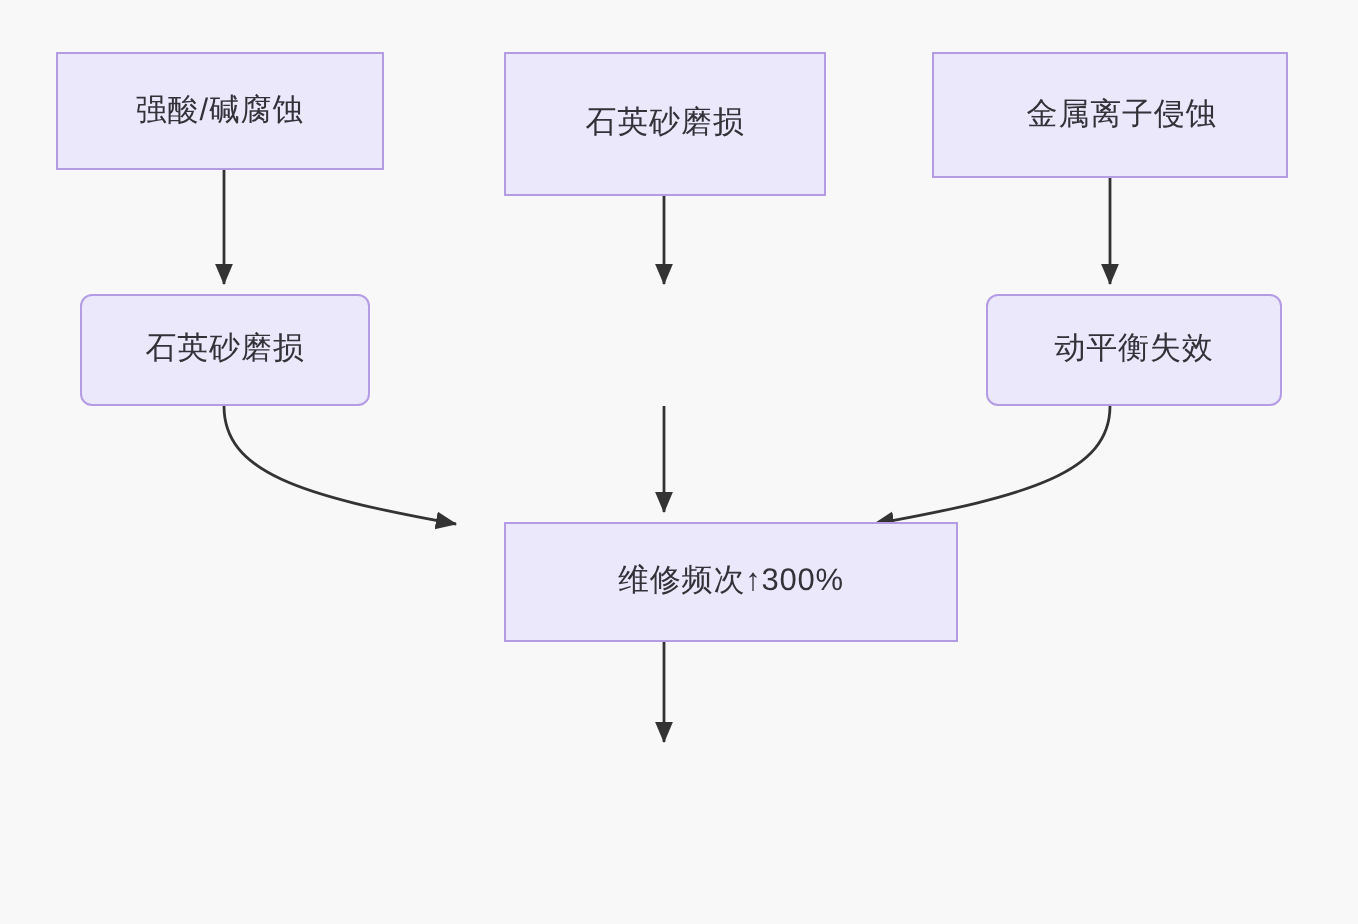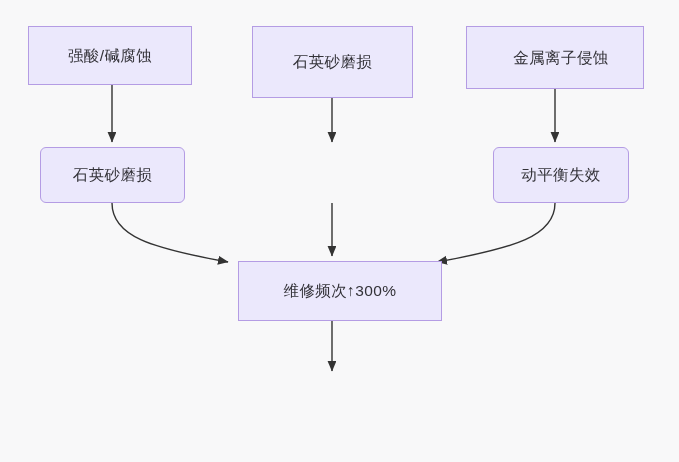--- a/index.html
+++ b/index.html
@@ -87,22 +87,22 @@
 
   <div class="node sharp" style="left:466px; top:26px; width:178px; height:63px;padding-left:12px;">
     <span class="node-label">金属离子侵蚀</span>
   </div>
 
   <div class="node rounded" style="left:40px; top:147px; width:145px; height:56px;">
     <span class="node-label">石英砂磨损</span>
   </div>
 
 
-  <div class="node rounded" style="left:493px; top:147px; width:136px; height:56px;justify-content:center;">
+  <div class="node rounded" style="left:493px; top:147px; width:148px; height:56px;justify-content:center;">
     <span class="node-label">动平衡失效</span>
   </div>
 
-  <div class="node sharp" style="left:238px; top:261px; width:204px; height:60px;">
+  <div class="node sharp" style="left:252px; top:261px; width:227px; height:60px;">
     <span class="node-label">维修频次↑300%</span>
   </div>
 
 
 </div>
 
 </body></html>

